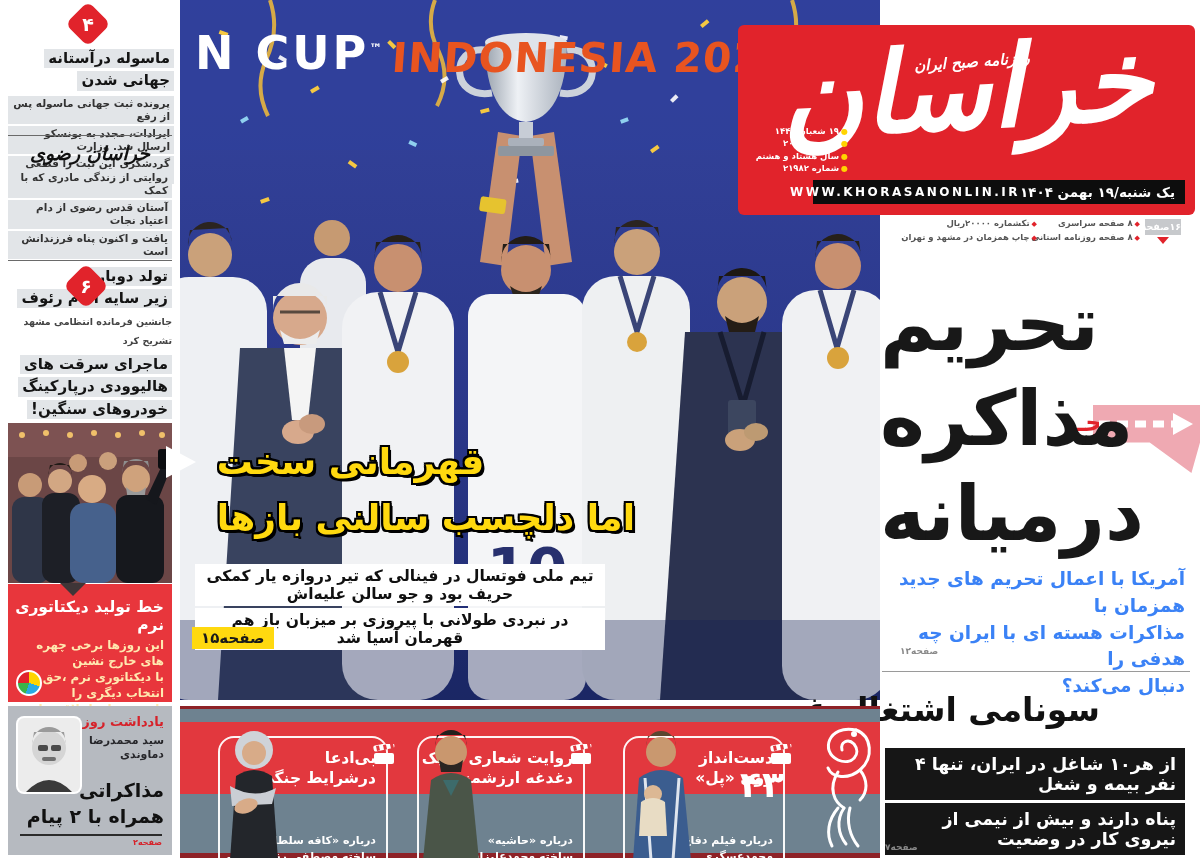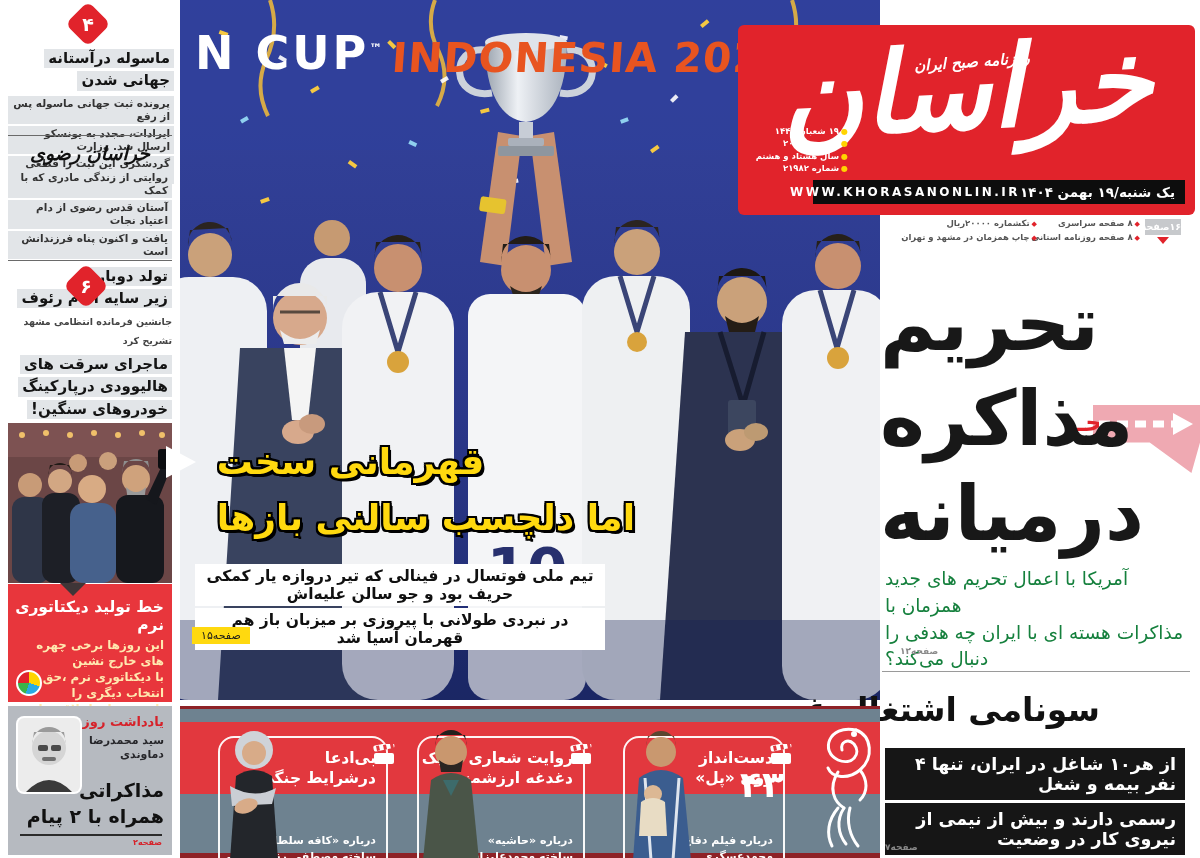--- a/index.html
+++ b/index.html
@@ -34,21 +34,21 @@
   
   .ncup{position:absolute;left:195px;top:26px;color:#fff;font-weight:900;font-size:46px;letter-spacing:3px;direction:ltr;}
   .ncup sup{font-size:13px;}
   .indo{position:absolute;left:392px;top:34px;color:#e85420;font-weight:900;font-size:41px;letter-spacing:1px;
     transform:skewX(-4deg);direction:ltr;white-space:nowrap;}
   .yhead{position:absolute;right:565px;top:434px;text-align:left;white-space:nowrap;color:#ffd90f;
     font-weight:900;font-size:36px;line-height:1.55;
     text-shadow:2px 0 #000,-2px 0 #000,0 2px #000,0 -2px #000,2px 2px #000,-2px -2px #000,2px -2px #000,-2px 2px #000,3px 3px 0 #000;}
   .pdeck{position:absolute;left:195px;top:562px;width:410px;text-align:center;}
   .pdeck span{display:inline-block;background:#fff;color:#101010;font-size:15.5px;font-weight:800;padding:3px 7px;margin-top:2px;}
-  .ptag{position:absolute;left:192px;top:627px;background:#ffd90f;color:#1a1a1a;font-size:11px;font-weight:400;padding:2px 9px;}
+  .ptag{position:absolute;left:192px;top:627px;background:#ffd90f;color:#1a1a1a;font-size:15px;font-weight:700;padding:2px 9px;}
   .warrow{position:absolute;left:166px;top:446px;width:0;height:0;border-top:16px solid transparent;
     border-bottom:16px solid transparent;border-left:30px solid #fff;z-index:6;}
   
   .masthead{position:absolute;left:738px;top:25px;width:457px;height:190px;background:#e1232b;border-radius:6px;z-index:7;}
   .brand{position:absolute;left:0;right:0;top:8px;text-align:center;color:#fff;font-size:112px;line-height:1;
     font-weight:900;font-style:italic;transform:rotate(-3deg);}
   .tagline{position:absolute;right:165px;top:28px;color:#fff;font-size:15px;font-weight:800;font-style:italic;transform:rotate(-4deg);}
   .mdetails{position:absolute;left:10px;bottom:40px;width:100px;text-align:right;}
   .mdetails div{color:#fff;font-size:8.5px;font-weight:700;line-height:1.45;white-space:nowrap;}
   .mdetails b{color:#ffd400;font-size:8px;margin-left:2px;}
@@ -62,22 +62,22 @@
     border-right:6px solid transparent;border-top:7px solid #e1232b;}
   .bullet{position:absolute;font-size:8.5px;color:#555;font-weight:700;white-space:nowrap;text-align:right;}
   .bullet i{color:#e1232b;font-style:normal;font-size:7px;margin-left:2px;}
   
   .lead-h{position:absolute;left:880px;right:35px;top:276px;text-align:left;color:#181818;
     font-weight:900;font-size:76px;line-height:95px;z-index:5;}
   .ribbon{position:absolute;left:1093px;top:405px;width:107px;height:68px;z-index:4;}
   .ribbon .shape{position:absolute;inset:0;background:#efa9b2;
     clip-path:polygon(0 0,100% 0,100% 55%,92% 100%,53% 55%,0 55%);}
   .ribbon .frag{position:absolute;right:96px;top:2px;color:#e1232b;font-weight:900;font-size:26px;}
-  .lead-deck{position:absolute;right:15px;top:566px;width:300px;text-align:left;color:#15803d;
-    font-size:18.5px;font-weight:400;line-height:1.45;}
+  .lead-deck{position:absolute;right:15px;top:566px;width:300px;text-align:right;color:#3b82f6;
+    font-size:18.5px;font-weight:700;line-height:1.45;}
   .gpage{position:absolute;color:#8a8a8a;font-size:9px;font-weight:700;}
   .hline{position:absolute;left:882px;width:308px;height:1px;background:#9a9a9a;}
   .emp-title{position:absolute;right:100px;top:690px;color:#111;font-weight:900;font-size:33px;}
   .emp-deck{position:absolute;right:15px;top:745px;width:300px;text-align:right;}
   .emp-deck span{display:inline-block;background:#161616;color:#fff;font-size:17.5px;font-weight:800;padding:6px 9px;margin-top:3px;}
   
   .strip{position:absolute;left:180px;top:706px;width:700px;height:152px;
     background:linear-gradient(#8e2227 0 3px,#6e8290 3px 16px,#e2383e 16px 88px,#6e8290 88px 147px,#8e2227 147px 152px);}
   .fcard{position:absolute;top:30px;height:140px;border:2px solid rgba(255,255,255,.95);border-radius:16px;box-sizing:border-box;}
   .fcard .ftitle{position:absolute;top:10px;right:10px;text-align:right;color:#fff;font-weight:900;font-size:15.5px;line-height:1.3;}
@@ -268,21 +268,21 @@
     <div>آمریکا با اعمال تحریم های جدید همزمان با</div>
     <div>مذاکرات هسته ای با ایران چه هدفی را</div>
     <div>دنبال می‌کند؟</div>
   </div>
   <div class="gpage" style="left:900px;top:646px;">صفحه۱۲</div>
   <div class="hline" style="top:671px;"></div>
 
   <div class="emp-title">سونامی اشتغال غیررسمی</div>
   <div class="emp-deck">
     <div><span>از هر۱۰ شاغل در ایران، تنها ۴ نفر بیمه و شغل</span></div>
-    <div><span>رسمی دارند و بیش از نیمی از نیروی کار در وضعیت</span></div>
+    <div><span>پناه دارند و بیش از نیمی از نیروی کار در وضعیت</span></div>
     <div style="margin-left:70px;"><span>غیررسمی و آسیب پذیر هستند</span></div>
   </div>
   <div class="gpage" style="left:885px;top:842px;">صفحه۷</div>
 
   <div class="side">
 
     <div class="badge" style="left:64px;top:8px;">
       <span>۴</span>
     </div>
     <div class="abs" style="left:0;top:48px;width:166px;text-align:right;">

